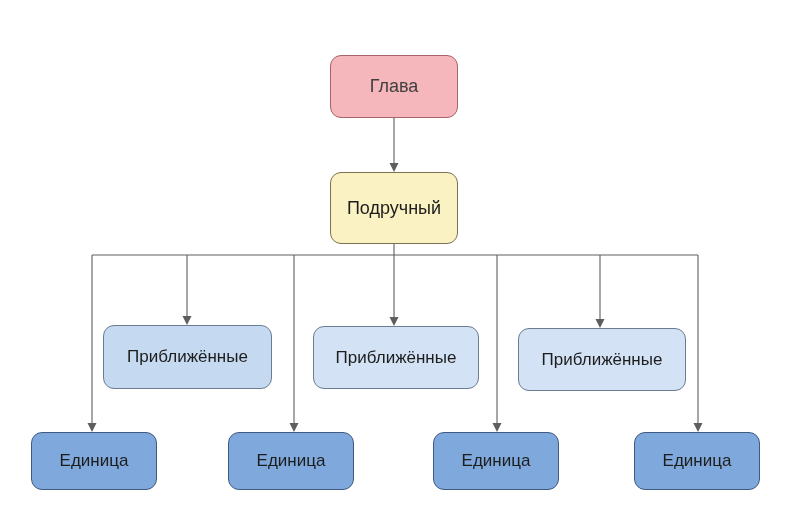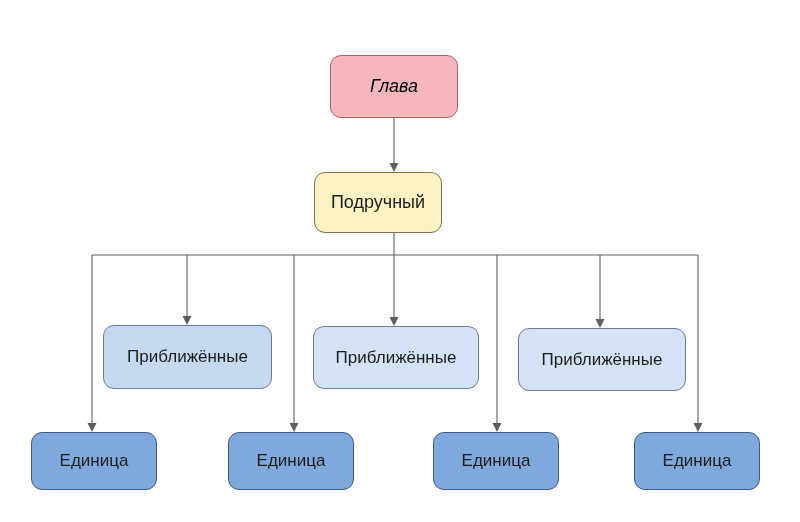--- a/index.html
+++ b/index.html
@@ -67,23 +67,23 @@
       <path d="M 497 255 L 497 427" fill="none" stroke="#5E5E5E" stroke-width="1.1" stroke-linecap="butt"></path>
       <polygon points="492.5,423 501.5,423 497,432" fill="#5E5E5E"></polygon>
       <path d="M 600 255 L 600 323" fill="none" stroke="#5E5E5E" stroke-width="1.1" stroke-linecap="butt"></path>
       <polygon points="595.5,319 604.5,319 600,328" fill="#5E5E5E"></polygon>
       <path d="M 698 255 L 698 427" fill="none" stroke="#5E5E5E" stroke-width="1.1" stroke-linecap="butt"></path>
       <polygon points="693.5,423 702.5,423 698,432" fill="#5E5E5E"></polygon>
     </svg>
 
   <div id="node-layer">
       <div class="node" style="left: 330px; top: 55px; width: 128px; height: 63px; background: rgb(245, 183, 188); border-color: rgb(168, 98, 108);">
-        <span class="node-label" style="font-size: 18px; color: #000000; font-style: italic;">Глава</span>
+        <span class="node-label" style="font-size: 18px; color: #404040;">Глава</span>
       </div>
-      <div class="node" style="left: 314px; top: 172px; width: 128px; height: 61px; background: rgb(251, 242, 196); border-color: rgb(124, 114, 83);">
+      <div class="node" style="left: 330px; top: 172px; width: 128px; height: 72px; background: rgb(251, 242, 196); border-color: rgb(124, 114, 83);">
         <span class="node-label" style="font-size: 18px; color: rgb(29, 29, 29);">Подручный</span>
       </div>
       <div class="node" style="left: 103px; top: 325px; width: 169px; height: 64px; background: rgb(197, 217, 241); border-color: rgb(107, 124, 147);">
         <span class="node-label" style="font-size: 17px; color: rgb(29, 29, 29);">Приближённые</span>
       </div>
       <div class="node" style="left: 313px; top: 326px; width: 166px; height: 63px; background: rgb(211, 226, 245); border-color: rgb(107, 124, 147);">
         <span class="node-label" style="font-size: 17px; color: rgb(29, 29, 29);">Приближённые</span>
       </div>
       <div class="node" style="left: 518px; top: 328px; width: 168px; height: 63px; background: rgb(211, 226, 245); border-color: rgb(107, 124, 147);">
         <span class="node-label" style="font-size: 17px; color: rgb(29, 29, 29);">Приближённые</span>

